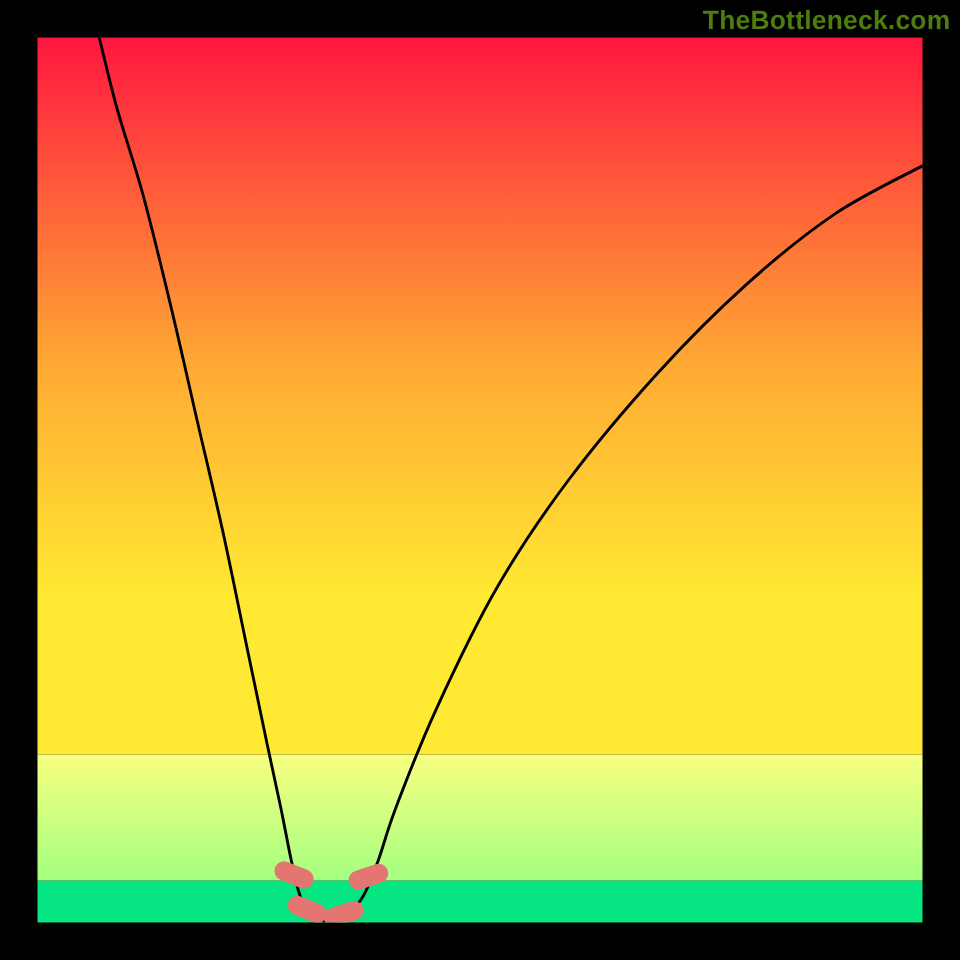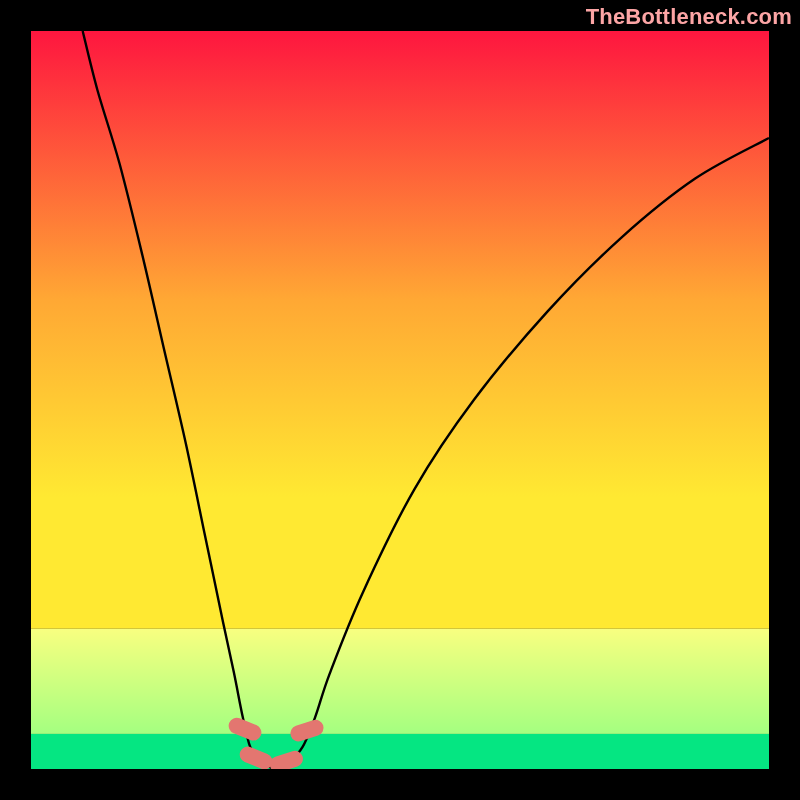--- a/index.html
+++ b/index.html
@@ -26,21 +26,21 @@
     height: 738px;
     overflow: hidden;
   }
   .attribution {
     position: absolute;
     top: 4px;
     right: 8px;
     font-family: Arial, Helvetica, sans-serif;
     font-size: 22px;
     font-weight: 600;
-    color: #fca5a5;
+    color: #4d7c0f;
     letter-spacing: 0.2px;
   }
 </style>
 </head>
 <body>
 
 <div class="frame">
   <div class="plot-area">
     <svg id="chart-svg" width="738" height="738" viewBox="0 0 738 738">
         <defs>

